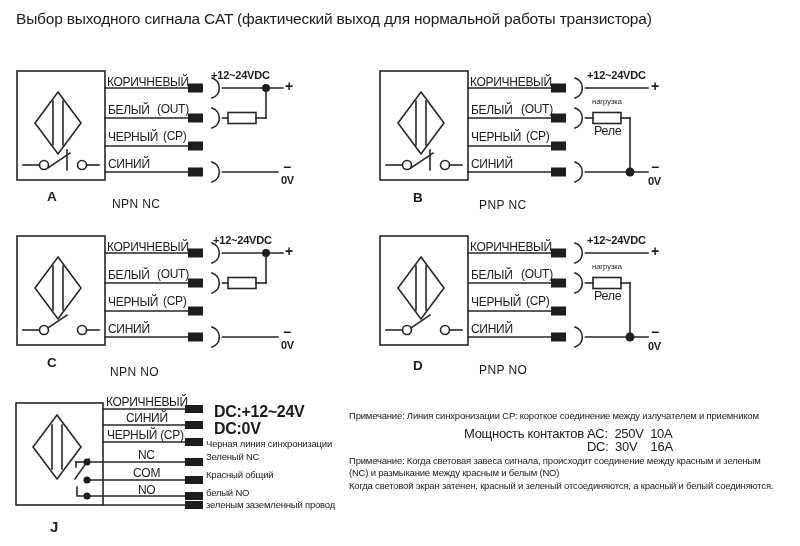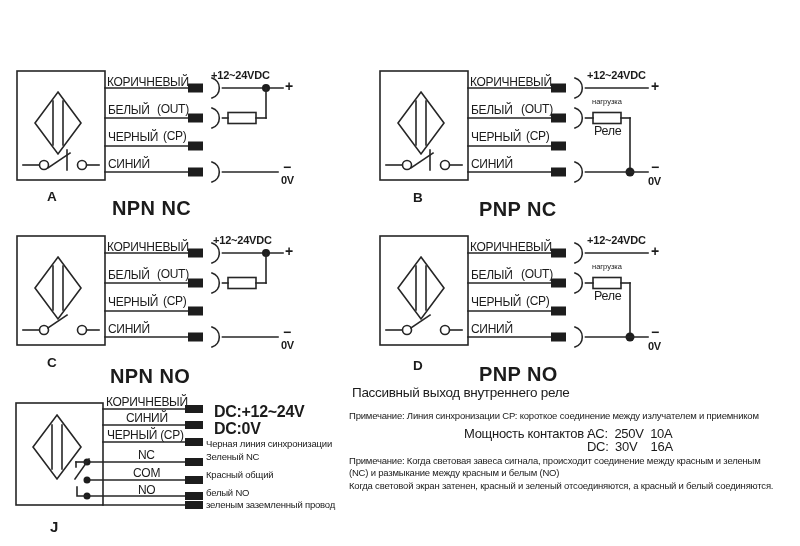--- a/index.html
+++ b/index.html
@@ -6,21 +6,21 @@
   .screen{position:relative;width:800px;height:546px;background:#ffffff;
           font-family:"Liberation Sans",sans-serif;color:#1b1b1b;overflow:hidden;}
   .lbl{position:absolute;white-space:pre;line-height:1.05;letter-spacing:-0.3px;}
   .title{font-size:15.5px;letter-spacing:-0.2px;}
   .wire{font-size:12px;}
   .vdc{font-size:11px;font-weight:700;letter-spacing:-0.2px;}
   .sign{font-size:14px;font-weight:700;}
   .zero{font-size:11px;font-weight:700;}
   .letter{font-size:13.5px;font-weight:600;}
   .jletter{font-size:15px;font-weight:700;}
-  .type{font-size:20px;font-weight:700;letter-spacing:.4px;}
+  .type{font-size:12px;font-weight:400;letter-spacing:.4px;}
   .load{font-size:7.5px;letter-spacing:0;}
   .relay{font-size:12.5px;}
   .dcbl{font-size:16px;font-weight:600;}
   .small{font-size:9.5px;letter-spacing:-0.2px;}
   .heading{font-size:13.5px;}
   .rating{font-size:13px;}
   svg.art{position:absolute;left:0;top:0;}
 </style>
 </head>
 <body>
@@ -221,20 +221,21 @@
         <circle cx="87" cy="480" r="3.5" fill="#1d1d1d" stroke="none"></circle>
         <circle cx="87" cy="496" r="3.5" fill="#1d1d1d" stroke="none"></circle>
         <line x1="87" y1="462" x2="76" y2="462"></line>
           <line x1="76" y1="462" x2="76" y2="467"></line>
         <line x1="75" y1="479" x2="89" y2="459"></line>
         <path d="M77,487 L77,496 L87,496"></path>
       </g>
     </g>
   </svg>
 
+  <div class="lbl title" style="left:16px;top:11px">Выбор выходного сигнала CAT (фактический выход для нормальной работы транзистора)</div>
 
   <div class="lbl wire" style="left:107px;top:76px">КОРИЧНЕВЫЙ</div>
   <div class="lbl wire" style="left:108px;top:104px">БЕЛЫЙ</div>
   <div class="lbl wire" style="left:157px;top:103px">(OUT)</div>
   <div class="lbl wire" style="left:108px;top:131px">ЧЕРНЫЙ</div>
   <div class="lbl wire" style="left:163px;top:130px">(СР)</div>
   <div class="lbl wire" style="left:108px;top:158px">СИНИЙ</div>
   <div class="lbl vdc" style="left:211px;top:70px">+12~24VDC</div>
   <div class="lbl sign" style="left:285px;top:79px">+</div>
   <div class="lbl sign" style="left:283px;top:160px">−</div>
@@ -293,21 +294,20 @@
   <div class="lbl wire" style="left:138px;top:484px">NO</div>
   <div class="lbl dcbl" style="left:214px;top:404px">DC:+12~24V</div>
   <div class="lbl dcbl" style="left:214px;top:421px">DC:0V</div>
   <div class="lbl small" style="left:206px;top:439px">Черная линия синхронизации</div>
   <div class="lbl small" style="left:206px;top:452px">Зеленый NC</div>
   <div class="lbl small" style="left:206px;top:470px">Красный общий</div>
   <div class="lbl small" style="left:206px;top:488px">белый NO</div>
   <div class="lbl small" style="left:206px;top:500px">зеленым заземленный провод</div>
   <div class="lbl jletter" style="left:50px;top:519px">J</div>
 
-  <div class="lbl heading" style="left:352px;top:386px">Пассивный выход внутреннего реле</div>
   <div class="lbl small" style="left:349px;top:411px">Примечание: Линия синхронизации СР: короткое соединение между излучателем и приемником</div>
   <div class="lbl rating" style="left:464px;top:427px">Мощность контактов :</div>
   <div class="lbl rating" style="left:587px;top:427px">AC:  250V  10A</div>
   <div class="lbl rating" style="left:587px;top:440px">DC:  30V    16A</div>
   <div class="lbl small" style="left:349px;top:456px">Примечание: Когда световая завеса сигнала, происходит соединение между красным и зеленым</div>
   <div class="lbl small" style="left:349px;top:468px">(NC) и размыкание между красным и белым (NO)</div>
   <div class="lbl small" style="left:349px;top:481px">Когда световой экран затенен, красный и зеленый отсоединяются, а красный и белый соединяются.</div>
 
 </div>
 

